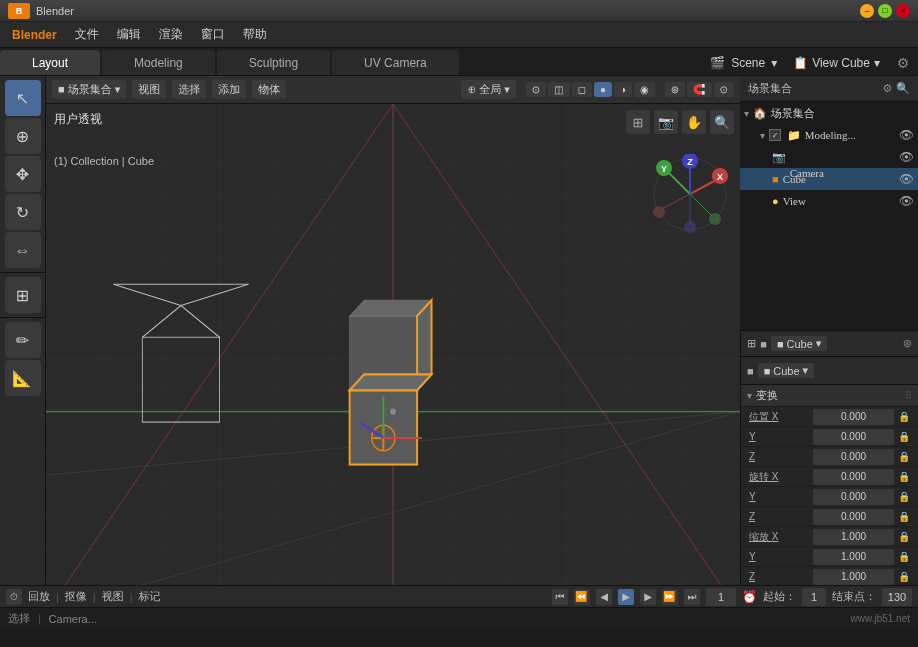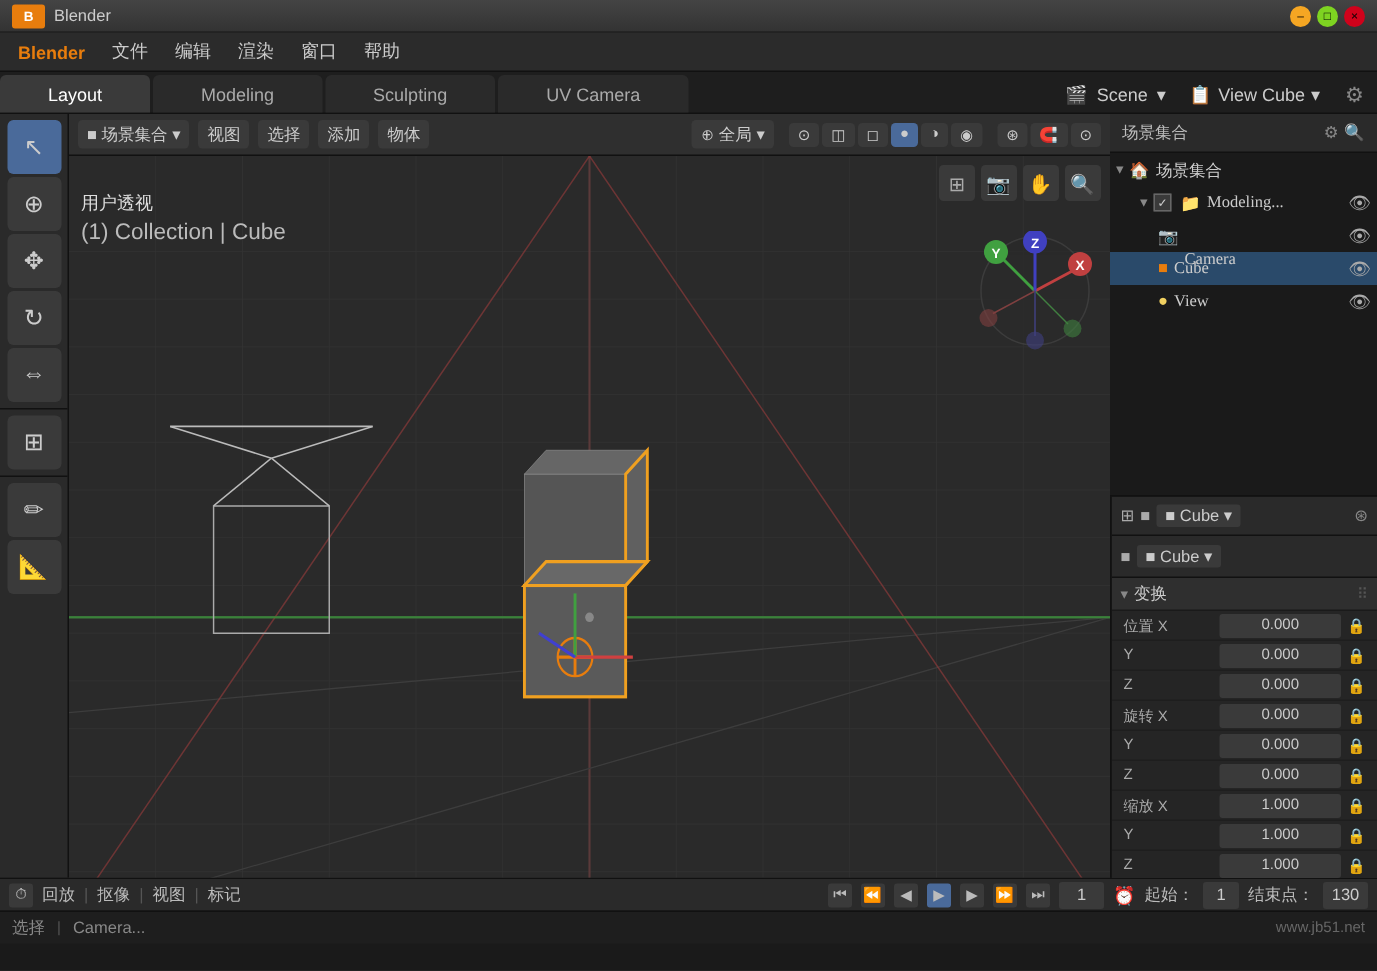--- a/index.html
+++ b/index.html
@@ -152,21 +152,21 @@
       width: 100%;
       height: 100%;
       position: relative;
     }
     #grid-canvas {
       position: absolute;
       top: 0; left: 0; width: 100%; height: 100%;
     }
     #viewport-info {
       position: absolute;
-      top: 22px; left: 8px;
+      top: 6px; left: 8px;
       color: #ddd;
       font-size: 12px;
       line-height: 1.5;
     }
 
     
     #vp-top-icons {
       position: absolute;
       top: 6px;
       right: 6px;
@@ -244,21 +244,21 @@
     }
     .prop-row {
       height: 20px;
       display: flex;
       align-items: center;
       padding: 0 8px;
       gap: 4px;
       font-size: 11px;
       border-bottom: 1px solid #1e1e1e;
     }
-    .prop-label { color: #aaa; flex: 0 0 60px; font-size: 10px; }
+    .prop-label { color: #aaa; flex: 0 0 60px; font-size: 10px; text-decoration: underline; }
     .prop-input {
       flex: 1;
       height: 16px;
       background: #3a3a3a;
       border-radius: 2px;
       font-size: 10px;
       color: #ccc;
       text-align: right;
       display: flex;
       align-items: center;
@@ -509,21 +509,21 @@
           <line x1="-20" y1="25" x2="-20" y2="-15" stroke="#40a040" stroke-width="2"></line>
 
           <line x1="-20" y1="25" x2="-45" y2="10" stroke="#4040d0" stroke-width="2"></line>
         </g>
 
         <circle cx="360" cy="290" r="3" fill="#888"></circle>
       </svg>
 
       <div id="viewport-info">
         <div style="color:#ddd;font-size:12px;">用户透视</div>
-        <div style="color:#bbb;font-size:15px;">(1) Collection | Cube</div>
+        <div style="color:#bbb;font-size:11px;margin-top:25px;">(1) Collection | Cube</div>
       </div>
 
       <div id="vp-top-icons">
         <div class="vp-icon-btn">⊞</div>
         <div class="vp-icon-btn">📷</div>
         <div class="vp-icon-btn">✋</div>
         <div class="vp-icon-btn">🔍</div>
       </div>
 
       <div style="position:absolute;top:50px;right:10px;width:80px;height:80px;">

